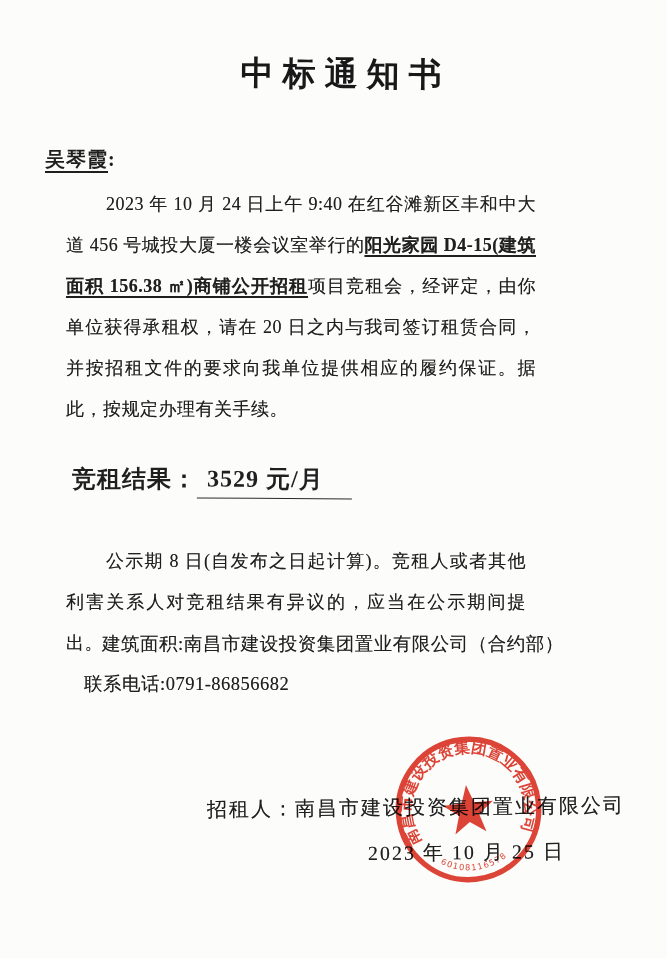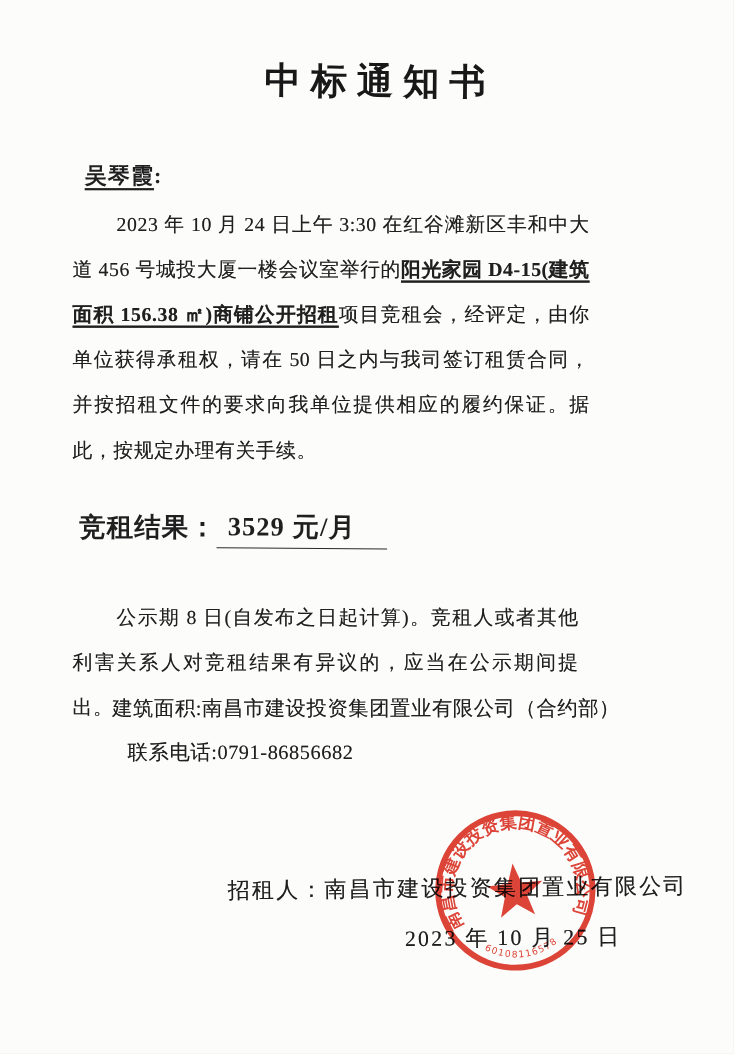--- a/index.html
+++ b/index.html
@@ -25,21 +25,20 @@
     letter-spacing:9px;
     text-align:center;
     transform:translateX(12px) rotate(0.5deg);
     color:#181818;
   }
 
   .salutation {
     position:absolute; left:45px; top:146px;
     font-size:20px; font-weight:700;
     letter-spacing:1px;
-    margin-left:32px;
   }
   .recipient-name {
     text-decoration:underline;
     text-decoration-thickness:1.6px;
     text-underline-offset:5px;
   }
 
   .para {
     margin:0;
     position:absolute;
@@ -72,21 +71,21 @@
   }
 
   .line {
     position:absolute;
     font-size:18.5px;
     letter-spacing:0.5px;
     white-space:nowrap;
     text-shadow:0 0 0.5px rgba(20,20,20,.5);
   }
   .supervisor { left:102px; top:631px; }
-  .phone      { left:116px; top:671px;text-align:center; }
+  .phone      { left:84px; top:671px;text-align:center; }
   .lessor     { left:207px; top:794px; font-size:20px; letter-spacing:2px; transform:rotate(-0.6deg); }
   .date       { left:368px; top:839px; font-size:20px; letter-spacing:2px; transform:rotate(-0.6deg); }
 
   .seal {
     position:absolute; left:390px; top:731px;
     width:157px; height:157px;
     opacity:0.88;
     mix-blend-mode:multiply;
     transform:rotate(-6deg);
     pointer-events:none;
@@ -107,21 +106,21 @@
 </style>
 </head>
 <body>
 
 <div class="page">
 
   <h1 class="title">中标通知书</h1>
 
   <div class="salutation"><span class="recipient-name">吴琴霞</span><span>:</span></div>
 
-  <p class="para para1"><span class="seg normal">2023 年 10 月 24 日上午 3:30 在红谷滩新区丰和中大道 456 号城投大厦一楼会议室举行的</span><span class="seg bold-underline">阳光家园 D4-15(建筑面积 156.38 ㎡)商铺公开招租</span><span class="seg normal">项目竞租会，经评定，由你单位获得承租权，请在 50 日之内与我司签订租赁合同，并按招租文件的要求向我单位提供相应的履约保证。据此，按规定办理有关手续。</span></p>
+  <p class="para para1"><span class="seg normal">2023 年 10 月 24 日上午 9:40 在红谷滩新区丰和中大道 456 号城投大厦一楼会议室举行的</span><span class="seg bold-underline">阳光家园 D4-15(建筑面积 156.38 ㎡)商铺公开招租</span><span class="seg normal">项目竞租会，经评定，由你单位获得承租权，请在 20 日之内与我司签订租赁合同，并按招租文件的要求向我单位提供相应的履约保证。据此，按规定办理有关手续。</span></p>
 
   <div class="result-line"><span class="result-label">竞租结果：</span><span class="result-value">3529 元/月</span></div>
 
   <p class="para para2">公示期 8 日(自发布之日起计算)。竞租人或者其他利害关系人对竞租结果有异议的，应当在公示期间提出。</p>
 
   <div class="line supervisor">建筑面积:南昌市建设投资集团置业有限公司（合约部）</div>
 
   <div class="line phone">联系电话:0791-86856682</div>
 
   <div class="line lessor">招租人：南昌市建设投资集团置业有限公司</div>

